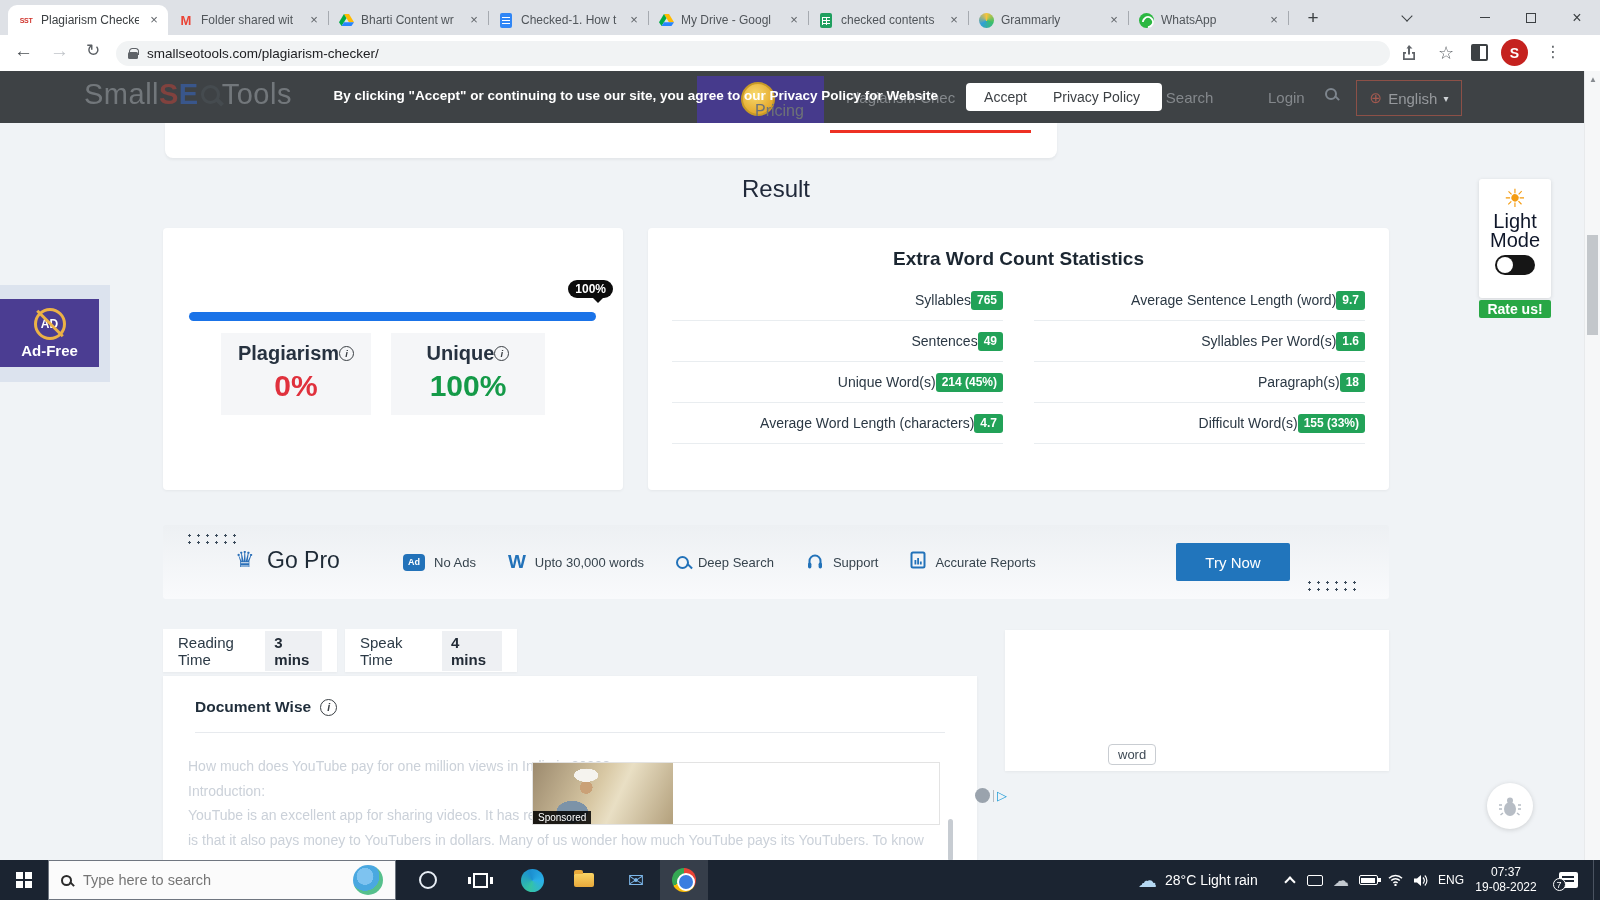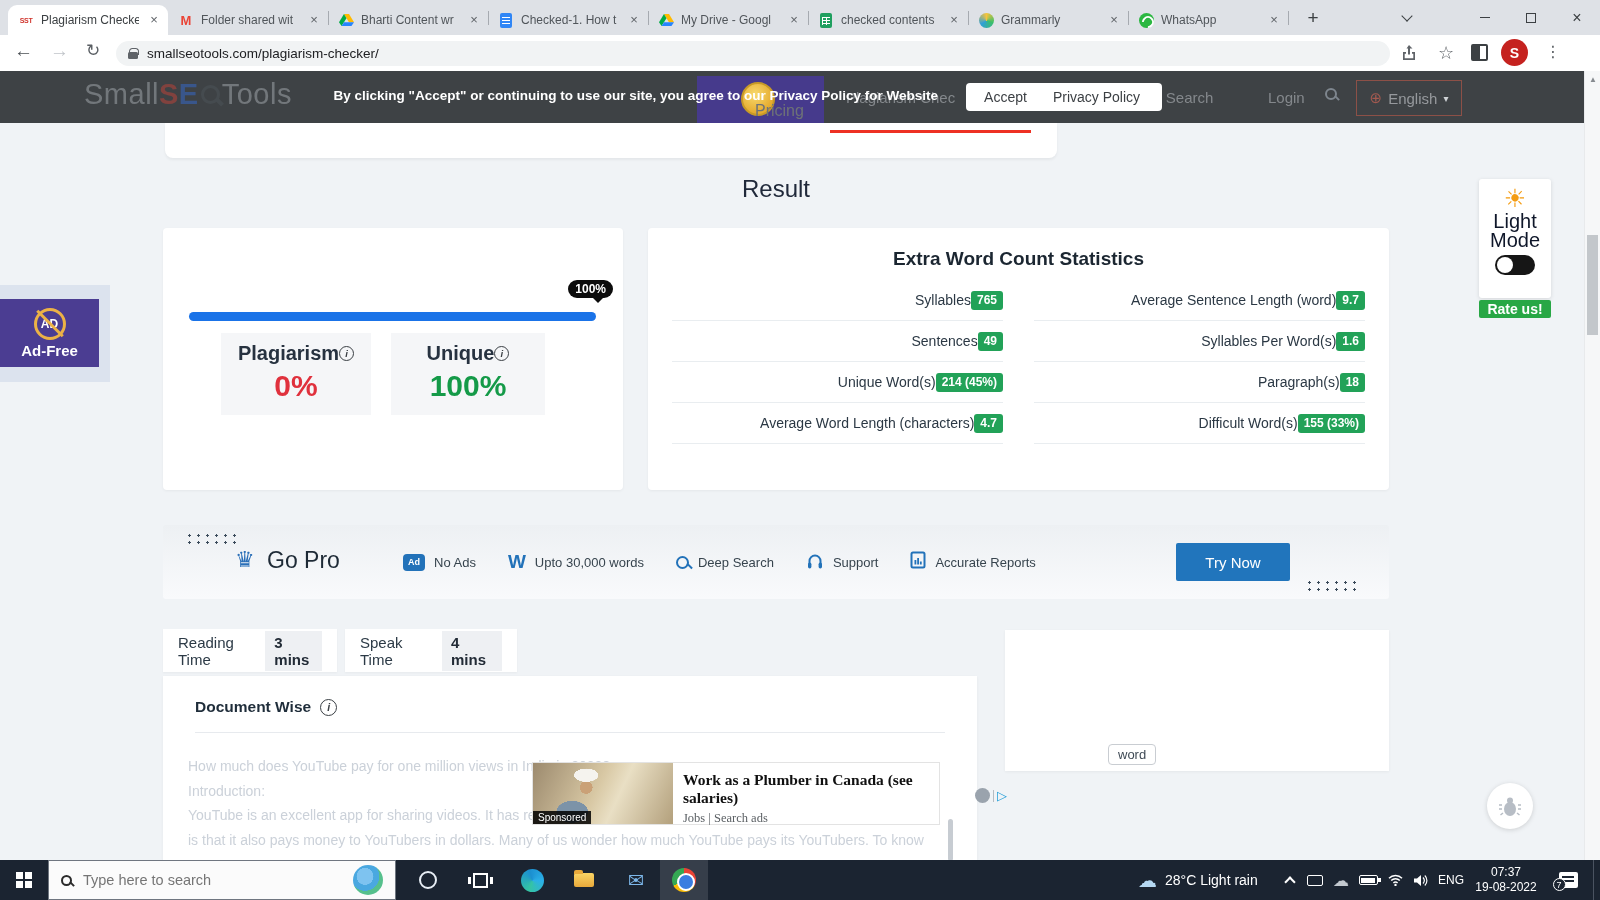--- a/index.html
+++ b/index.html
@@ -455,24 +455,20 @@
       <div class="docline" style="top:107px">Introduction:</div>
       <div class="docline" style="top:131px">YouTube is an excellent app for sharing videos. It has received huge success between 2007-2020; the best part</div>
       <div class="docline" style="top:156px">is that it also pays money to YouTubers in dollars. Many of us wonder how much YouTube pays its YouTubers. To know</div>
       <div class="docscroll"></div>
     </div>
 
     <div class="adbox">
       <div class="adimg">
         <span class="adtag">Sponsored</span>
       </div>
-      <div class="adtext">
-        <div class="adhead">Work as a Plumber in Canada (see salaries)</div>
-        <div class="adsrc">Jobs | Search ads</div>
-      </div>
     </div>
 
     <div class="rightpanel">
       <div class="closebtn">word</div>
     </div>
     <div class="adchoices">
       <span class="acface"></span>
       <span class="acdiv"></span>
       <span class="acplay">▷</span>
     </div>

